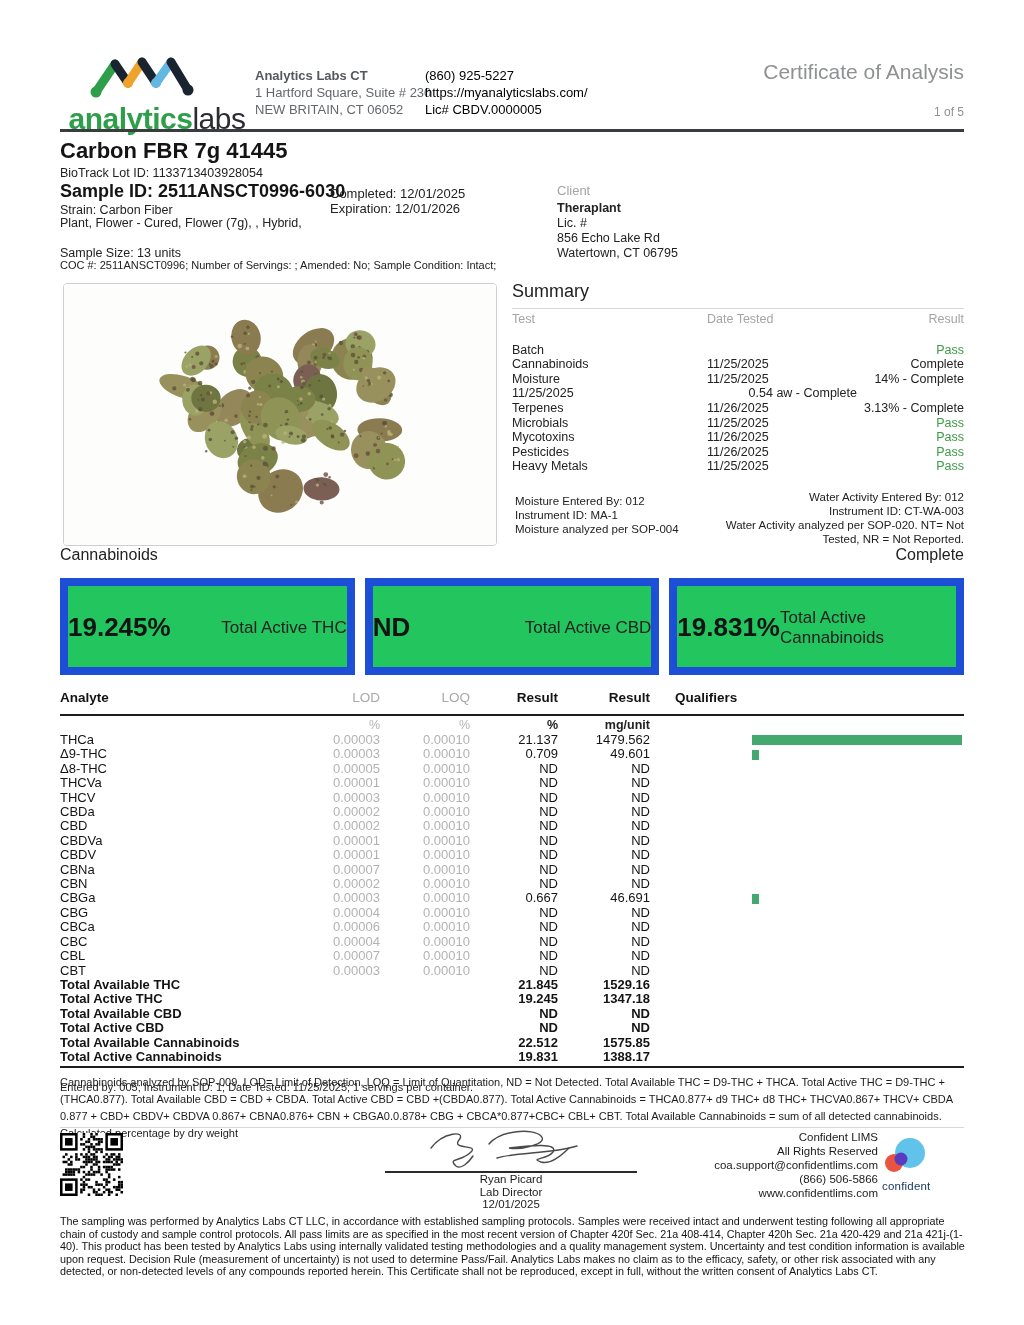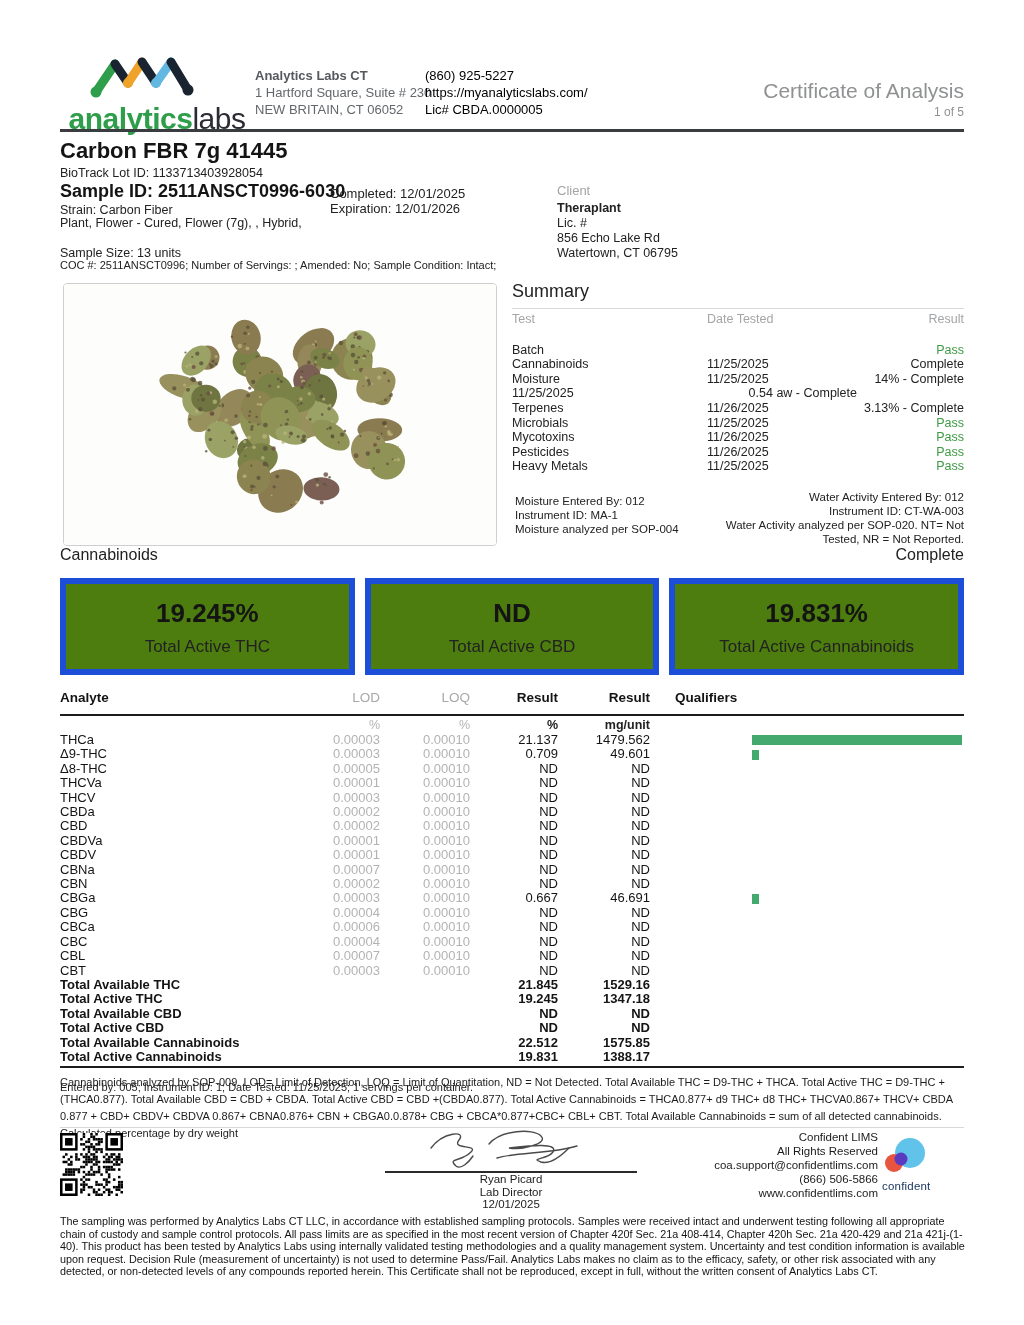--- a/index.html
+++ b/index.html
@@ -8,21 +8,21 @@
   .page { position:relative; width:1024px; height:1325px; background:#fff; overflow:hidden; }
 
   
   .logo-block { position:absolute; left:62px; top:52px; width:190px; text-align:center; }
   .logo-word { font-size:30px; letter-spacing:-0.5px; margin-top:-2px; }
   .logo-word .g { color:#2f9e4a; font-weight:700; }
   .logo-word .d { color:#2b2b33; font-weight:400; }
   .lab-info-1 { position:absolute; left:255px; top:67px; font-size:13px; line-height:17px; color:#63676b; }
   .lab-info-1 .b { font-weight:700; color:#55585c; }
   .lab-info-2 { position:absolute; left:425px; top:67px; font-size:13px; line-height:17px; color:#000000; }
-  .coa-title { position:absolute; right:60px; top:60px; font-size:21px; color:#8f9192;margin-top:19px; }
+  .coa-title { position:absolute; right:60px; top:60px; font-size:21px; color:#8f9192; }
   .page-num { position:absolute; right:60px; top:105px; font-size:12px; color:#8f9192; }
   .header-rule { position:absolute; left:60px; top:129px; width:904px; height:0; border-top:3px solid #3a3d40; }
 
   
   .s-title { position:absolute; left:60px; top:138px; font-size:22px; font-weight:700; color:#141414; }
   .s-biotrack { position:absolute; left:60px; top:166px; font-size:12.5px; color:#222; }
   .s-sampleid { position:absolute; left:60px; top:181px; font-size:18px; font-weight:700; color:#141414; }
   .s-strain { position:absolute; left:60px; top:203px; font-size:12.5px; color:#222; }
   .s-type { position:absolute; left:60px; top:216px; font-size:12.5px; color:#222; }
   .s-completed { position:absolute; left:330px; top:186px; font-size:13px; color:#222; }
@@ -47,21 +47,21 @@
   .sum-row .r.pass { color:#3d9b44; }
 
   .note-moisture { position:absolute; left:515px; top:494px; font-size:11.5px; line-height:14px; color:#222; }
   .note-water { position:absolute; right:60px; top:490px; width:265px; text-align:right; font-size:11.5px; line-height:14px; color:#222; }
 
   
   .cann-header { position:absolute; left:60px; top:546px; width:904px; display:flex; justify-content:space-between; }
   .cann-header .l { font-size:16px; color:#222; }
   .cann-header .r { font-size:16px; color:#222; }
   .boxes { position:absolute; left:60px; top:578px; width:904px; display:flex; gap:10px; }
-  .box { flex:1; height:97px; border:6px solid #1d4ed8; display:flex; flex-direction:column; align-items:center; justify-content:space-between; padding:14px 0 12px 0; background:#4d7c0f; }
+  .box { flex:1; height:97px; border:8px solid #1d4ed8; display:flex; flex-direction:row; align-items:center; justify-content:space-between; padding:14px 0 12px 0; background:#22c55e; }
   .box .val { font-size:26px; font-weight:700; color:#141414; }
   .box .lbl { font-size:17px; color:#222; }
 
   
   .table { position:absolute; left:60px; top:690px; width:904px; }
   .t-head { display:grid; grid-template-columns:260px 60px 90px 88px 92px 1fr; font-size:13.5px; padding-bottom:9px; border-bottom:2px solid #1c1c1c; }
   .t-head .c1 { font-weight:700; color:#141414; }
   .t-head .gray { color:#a8a8a8; text-align:right; }
   .t-head .res { font-weight:700; color:#141414; text-align:right; }
   .t-head .qual { font-weight:700; color:#141414; padding-left:25px; }
@@ -117,21 +117,21 @@
   </div>
 
   <div class="lab-info-1">
     <div class="b">Analytics Labs CT</div>
     <div>1 Hartford Square, Suite # 230</div>
     <div>NEW BRITAIN, CT 06052</div>
   </div>
   <div class="lab-info-2">
     <div>(860) 925-5227</div>
     <div>https://myanalyticslabs.com/</div>
-    <div>Lic# CBDA.0000005</div>
+    <div>Lic# CBDV.0000005</div>
   </div>
   <div class="coa-title">Certificate of Analysis</div>
   <div class="page-num">1 of 5</div>
   <div class="header-rule"></div>
 
   <div class="s-title">Carbon FBR 7g 41445</div>
   <div class="s-biotrack">BioTrack Lot ID: 1133713403928054</div>
   <div class="s-sampleid">Sample ID: 2511ANSCT0996-6030</div>
   <div class="s-strain">Strain: Carbon Fiber</div>
   <div class="s-type">Plant, Flower - Cured, Flower (7g), , Hybrid,</div>

